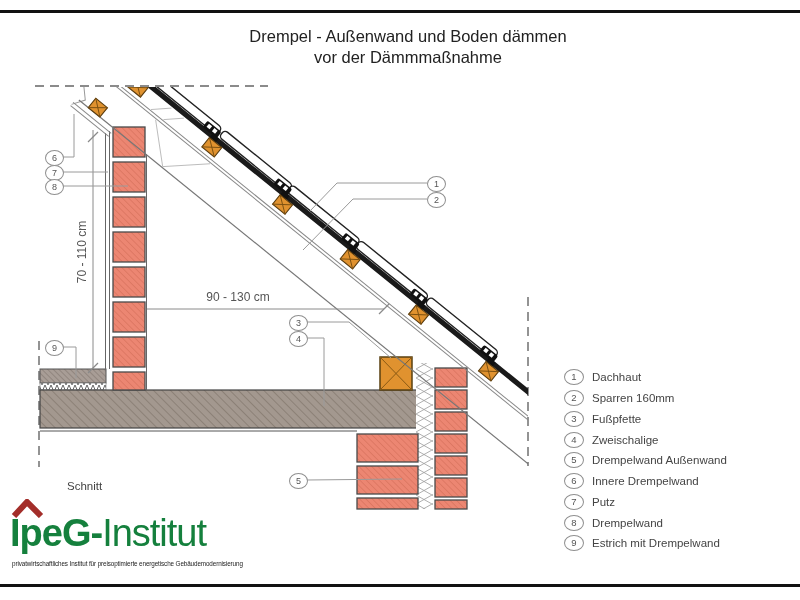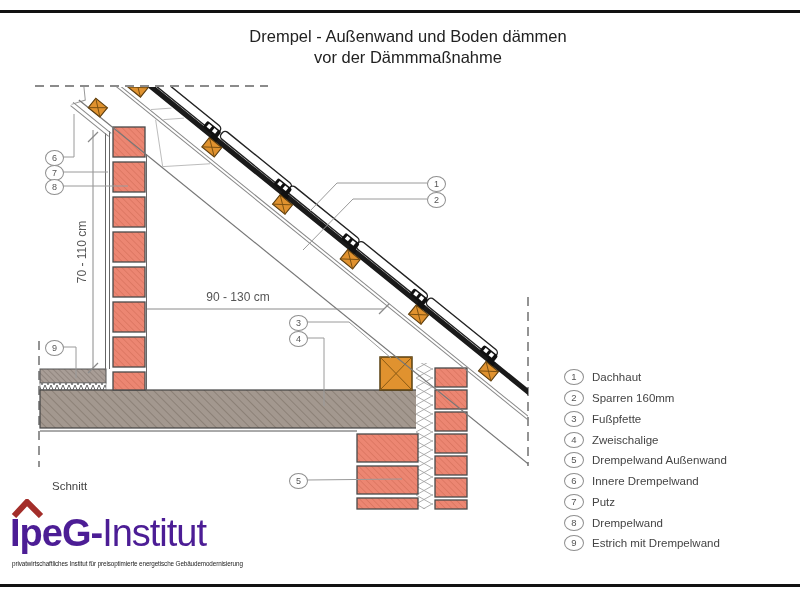--- a/index.html
+++ b/index.html
@@ -8,29 +8,29 @@
   .rule{position:absolute;left:0;width:800px;height:3px;background:#111;}
   .rule.top{top:10px}
   .rule.bottom{top:584px}
   .title{position:absolute;top:26px;left:8px;width:800px;text-align:center;
          color:#222;font-size:16.5px;line-height:21px;}
   .drawing-svg{position:absolute;left:0;top:0;}
   .callout{position:absolute;width:17px;height:14px;border:1px solid #8f8f8f;border-radius:50%;
            background:#fff;color:#555;font-size:9px;line-height:14px;text-align:center;z-index:5;}
   .dim-label{position:absolute;color:#555;font-size:12px;white-space:nowrap;transform:translate(-50%,-50%);}
   .dim-label.vert{transform:translate(-50%,-50%) rotate(-90deg);}
-  .section-label{position:absolute;left:52px;top:480px;color:#444;font-size:11.5px;}
+  .section-label{position:absolute;left:67px;top:480px;color:#444;font-size:11.5px;}
   .legend{position:absolute;left:564px;top:367px;}
   .legend-row{display:flex;align-items:center;height:20.75px;}
   .legend-circle{width:18px;height:14px;border:1px solid #8f8f8f;border-radius:50%;background:#fff;
                  color:#555;font-size:9.5px;line-height:14px;text-align:center;flex:0 0 auto;}
   .legend-label{margin-left:8px;color:#444;font-size:11.5px;white-space:nowrap;}
   .logo{position:absolute;left:10px;top:498px;}
   .logo-roof{position:absolute;left:1px;top:1px;}
-  .logo-text{position:absolute;left:0;top:14px;white-space:nowrap;color:#4c1d95;
+  .logo-text{position:absolute;left:0;top:14px;white-space:nowrap;color:#15803d;
              font-size:38px;letter-spacing:-1px;}
   .logo-text .b{font-weight:bold;}
   .logo-tagline{position:absolute;left:2px;top:62px;width:300px;color:#222;font-size:6.3px;
                 letter-spacing:-0.1px;white-space:nowrap;}
 </style>
 </head>
 <body>
 
 <div class="page">
 

